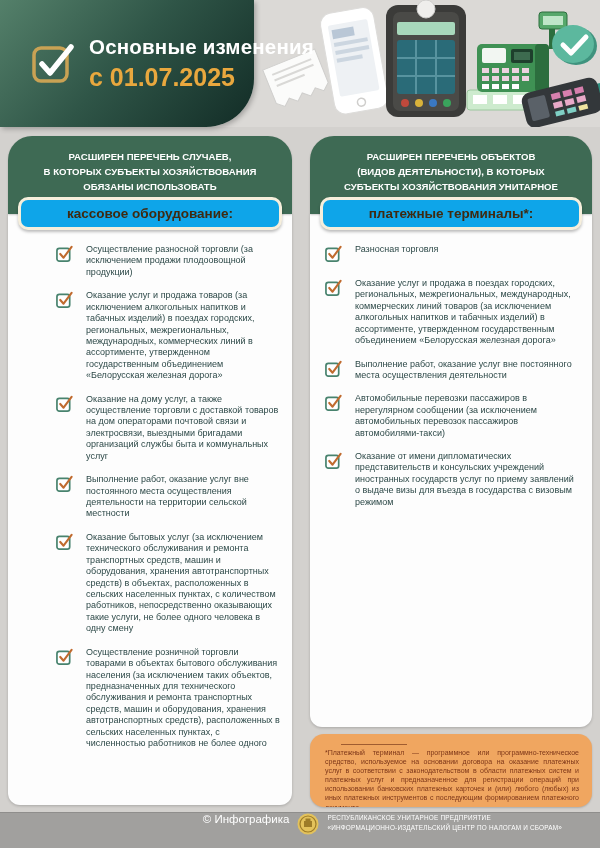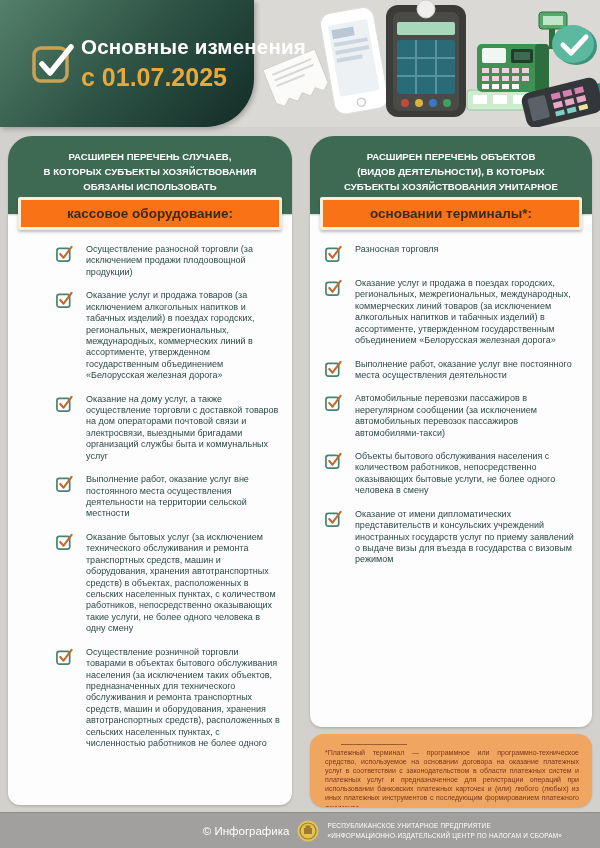--- a/index.html
+++ b/index.html
@@ -6,54 +6,54 @@
   html,body{width:600px;height:848px}
   body{font-family:"Liberation Sans","DejaVu Sans",sans-serif}
   .page{position:relative;width:600px;height:848px;background:#d3d1ce;overflow:hidden}
 
   
   .banner{position:absolute;top:0;left:0;width:600px;height:127px;background:#dbd9d6}
   .banner-green{position:absolute;top:0;left:0;width:254px;height:127px;
     border-radius:0 0 48px 0;
     background:linear-gradient(132deg,#54806a 0%,#2f5547 48%,#122c26 100%);
     box-shadow:2px 2px 5px rgba(0,0,0,.25)}
-  .hdr-inner{position:absolute;top:0;left:0;height:127px;display:flex;align-items:center;gap:5px;padding-left:30px}
+  .hdr-inner{position:absolute;top:0;left:0;height:127px;display:flex;align-items:center;gap:13px;padding-left:30px}
   .hdr-check{flex:0 0 auto}
   .t1{font-size:20.5px;font-weight:bold;color:#ffffff;letter-spacing:.2px}
   .t2{font-size:25px;font-weight:bold;color:#e9a83e;margin-top:4px}
   .devices{position:absolute;right:0;top:0}
 
   
   .cols{position:absolute;top:136px;left:8px;display:flex;gap:18px}
   .col{display:flex;flex-direction:column}
   .col-left{width:284px}
   .col-right{width:282px}
   .col-head{position:relative;background:#3e6a54;border-radius:24px 24px 0 0;height:78px;
     display:flex;align-items:flex-start;justify-content:center;padding-top:14px;
     box-shadow:0 1px 2px rgba(0,0,0,.2)}
   .col-head-text{color:#fff;font-weight:bold;font-size:9.6px;line-height:1.55;text-align:center;white-space:pre-line}
-  .pill{position:absolute;left:10px;right:10px;bottom:-16px;height:33px;background:#f97316;
-    border:3px solid #f6efdc;border-radius:2px;display:flex;align-items:center;justify-content:center;
+  .pill{position:absolute;left:10px;right:10px;bottom:-16px;height:33px;background:#0ea5e9;
+    border:3px solid #f6efdc;border-radius:10px;display:flex;align-items:center;justify-content:center;
     font-weight:bold;font-size:13.5px;color:#3f2a10;box-shadow:0 2px 3px rgba(0,0,0,.25);z-index:2}
   .card{background:#fdfdfd;border-radius:0 0 12px 12px;box-shadow:0 1px 3px rgba(0,0,0,.2);overflow:hidden}
   .card-left{height:591px;padding:30px 12px 8px 48px}
   .card-right{height:513px;padding:30px 13px 8px 15px}
   .item{display:flex;gap:13px;margin-bottom:12px}
   .item .cb{flex:0 0 17px;margin-top:0}
   .item .txt{font-size:9px;line-height:1.27;color:#2d4948}
 
   
   .footnote{margin-top:7px;height:73px;background:#f0a660;border-radius:14px;
     padding:7px 13px 6px 15px;overflow:hidden;box-shadow:0 1px 2px rgba(0,0,0,.18)}
   .fn-rule{width:66px;height:1px;background:#a05c30;margin:3px 0 3px 16px}
   .fn-text{font-size:7px;line-height:1.3;color:#7d3618;text-align:justify}
 
   
   .footer{position:absolute;left:0;top:812px;width:600px;height:36px;background:#a1a09e;
-    display:flex;align-items:center;justify-content:flex-end;padding-right:38px;gap:8px;
+    display:flex;justify-content:flex-end;padding-right:38px;gap:8px;
     border-top:1px solid #8f8e8c}
   .copyright{color:#ffffff;font-size:11.5px}
   .logo{flex:0 0 auto;display:flex}
   .org{color:#ffffff;font-size:6.4px;line-height:1.55;letter-spacing:.2px;text-transform:uppercase}
 </style>
 </head>
 <body>
 
 <div class="page">
 
@@ -231,21 +231,21 @@
             <span class="txt">Осуществление розничной торговли товарами в объектах бытового обслуживания населения (за исключением таких объектов, предназначенных для технического обслуживания и ремонта транспортных средств, машин и оборудования, хранения автотранспортных средств), расположенных в сельских населенных пунктах, с численностью работников не более одного</span>
           </div>
         </div>
     </section>
 
     <section class="col col-right">
       <div class="col-head">
         <div class="col-head-text">РАСШИРЕН ПЕРЕЧЕНЬ ОБЪЕКТОВ
 (ВИДОВ ДЕЯТЕЛЬНОСТИ), В КОТОРЫХ
 СУБЪЕКТЫ ХОЗЯЙСТВОВАНИЯ УНИТАРНОЕ</div>
-        <div class="pill">основании терминалы*:</div>
+        <div class="pill">платежные терминалы*:</div>
       </div>
       <div class="card card-right">
 
           <div class="item">
             <span class="cb">
               <svg width="17" height="18" viewBox="0 0 18 19">
                 <rect x="1" y="4.5" width="13.5" height="13.5" rx="2.5" fill="#ffffff" stroke="#48836e" stroke-width="1.8"></rect>
                 <path d="M4.5 10.5 L8 14.5 L16.5 3" fill="none" stroke="#c06b2f" stroke-width="2.2" stroke-linecap="round" stroke-linejoin="round"></path>
               </svg>
             </span>
@@ -276,29 +276,20 @@
           <div class="item">
             <span class="cb">
               <svg width="17" height="18" viewBox="0 0 18 19">
                 <rect x="1" y="4.5" width="13.5" height="13.5" rx="2.5" fill="#ffffff" stroke="#48836e" stroke-width="1.8"></rect>
                 <path d="M4.5 10.5 L8 14.5 L16.5 3" fill="none" stroke="#c06b2f" stroke-width="2.2" stroke-linecap="round" stroke-linejoin="round"></path>
               </svg>
             </span>
             <span class="txt">Автомобильные перевозки пассажиров в нерегулярном сообщении (за исключением автомобильных перевозок пассажиров автомобилями-такси)</span>
           </div>
 
-          <div class="item">
-            <span class="cb">
-              <svg width="17" height="18" viewBox="0 0 18 19">
-                <rect x="1" y="4.5" width="13.5" height="13.5" rx="2.5" fill="#ffffff" stroke="#48836e" stroke-width="1.8"></rect>
-                <path d="M4.5 10.5 L8 14.5 L16.5 3" fill="none" stroke="#c06b2f" stroke-width="2.2" stroke-linecap="round" stroke-linejoin="round"></path>
-              </svg>
-            </span>
-            <span class="txt">Объекты бытового обслуживания населения с количеством работников, непосредственно оказывающих бытовые услуги, не более одного человека в смену</span>
-          </div>
 
           <div class="item">
             <span class="cb">
               <svg width="17" height="18" viewBox="0 0 18 19">
                 <rect x="1" y="4.5" width="13.5" height="13.5" rx="2.5" fill="#ffffff" stroke="#48836e" stroke-width="1.8"></rect>
                 <path d="M4.5 10.5 L8 14.5 L16.5 3" fill="none" stroke="#c06b2f" stroke-width="2.2" stroke-linecap="round" stroke-linejoin="round"></path>
               </svg>
             </span>
             <span class="txt">Оказание от имени дипломатических представительств и консульских учреждений иностранных государств услуг по приему заявлений о выдаче визы для въезда в государства с визовым режимом</span>
           </div>

